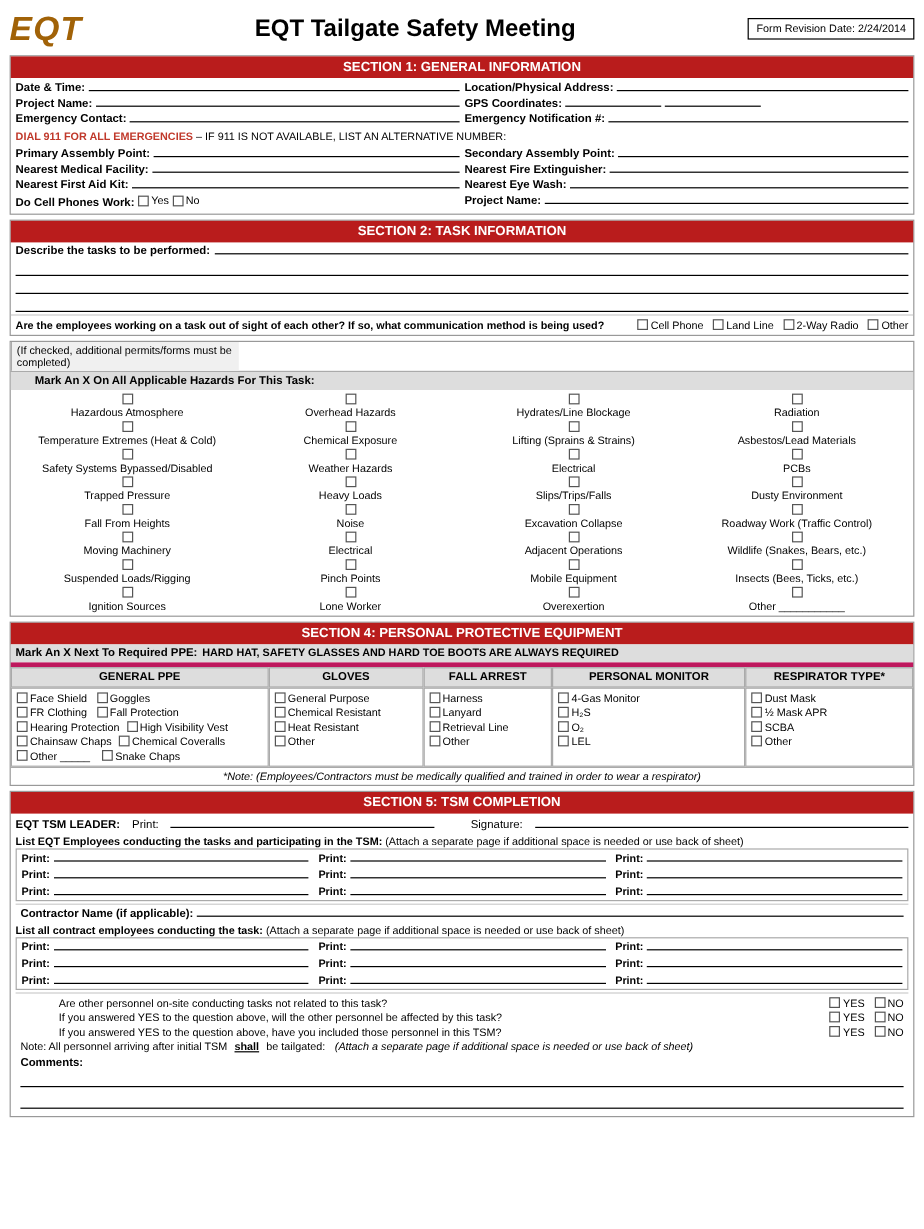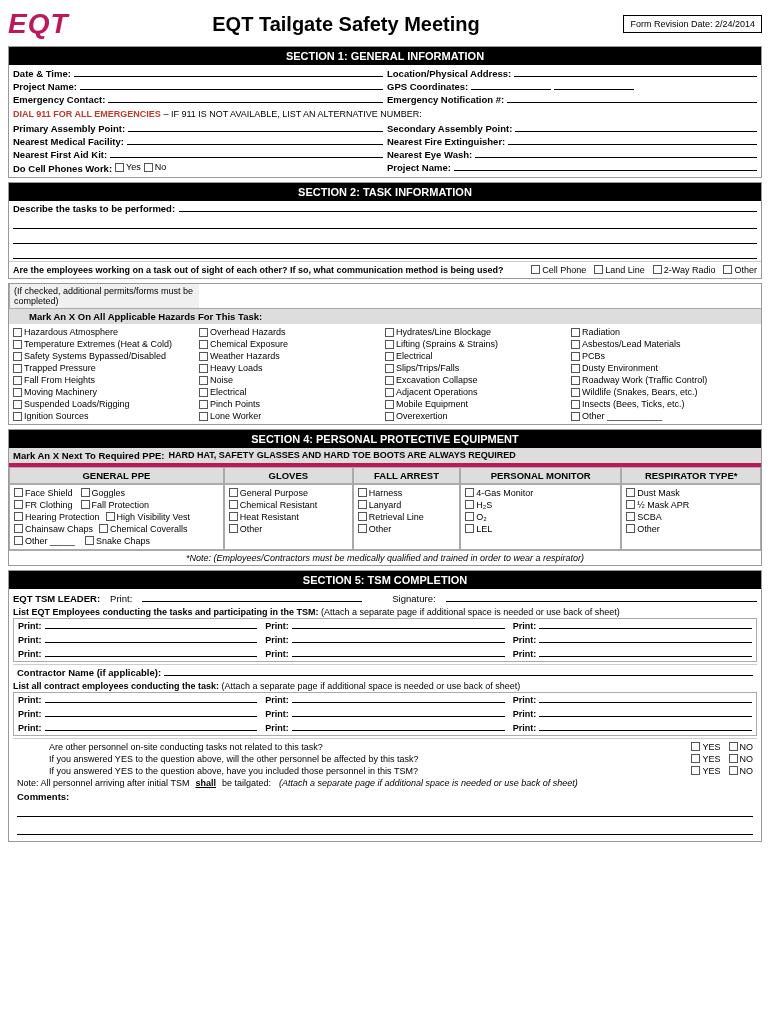--- a/index.html
+++ b/index.html
@@ -14,38 +14,38 @@
     }
     .header-row {
       display: flex;
       align-items: center;
       justify-content: space-between;
       margin-bottom: 6px;
     }
     .eqt-logo {
       font-size: 28px;
       font-weight: bold;
-      color: #be185d;
+      color: #a16207;
       font-style: italic;
       letter-spacing: 1px;
     }
     .form-title {
       font-size: 20px;
       font-weight: bold;
       text-align: center;
       flex: 1;
     }
     .revision-date {
       font-size: 9px;
       border: 1px solid #000;
       padding: 3px 6px;
       white-space: nowrap;
     }
     .section-header {
-      background: #000000;
+      background: #b91c1c;
       color: #fff;
       text-align: center;
       font-weight: bold;
       font-size: 11px;
       padding: 3px;
       margin-bottom: 2px;
     }
     .section-box {
       border: 1px solid #999;
       margin-bottom: 4px;
@@ -149,24 +149,25 @@
       font-size: 9.5px;
     }
     .hazard-grid {
       display: grid;
       grid-template-columns: 1fr 1fr 1fr 1fr;
       padding: 2px 4px;
       gap: 1px 0;
     }
     .hazard-item {
       display: flex;
-      align-items: flex-end;
+      align-items: center;
       gap: 2px;
       font-size: 9px;
       padding: 1px 0;
+      flex-direction: column;
     }
     .ppe-header-row {
       background: #ddd;
       display: flex;
       align-items: center;
       gap: 4px;
       padding: 2px 4px;
     }
     .ppe-mark-label {
       font-weight: bold;

